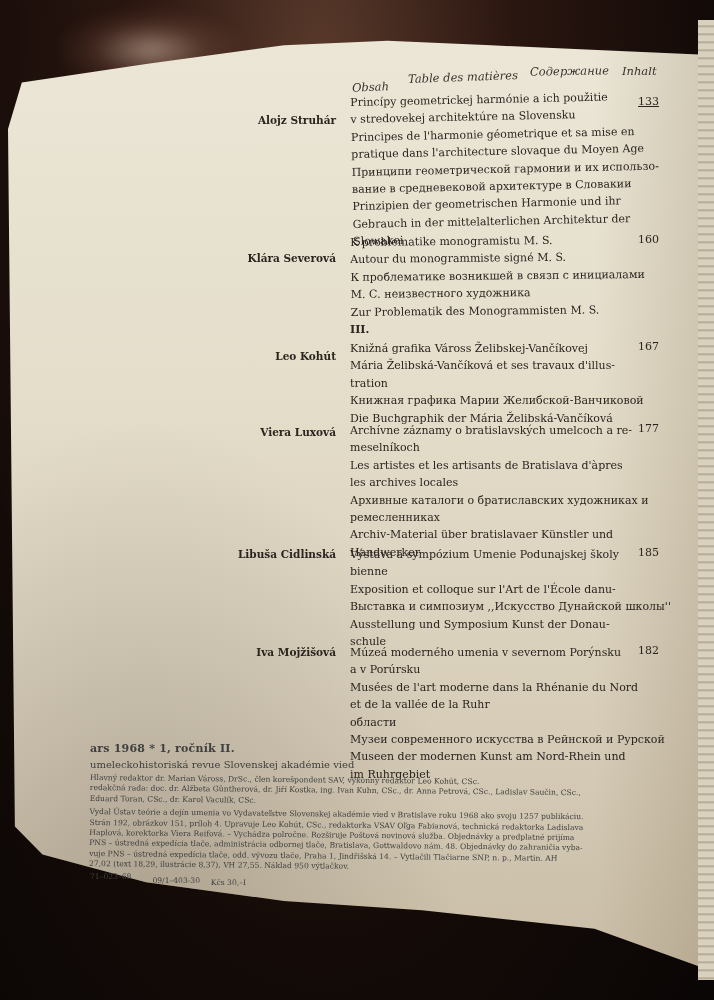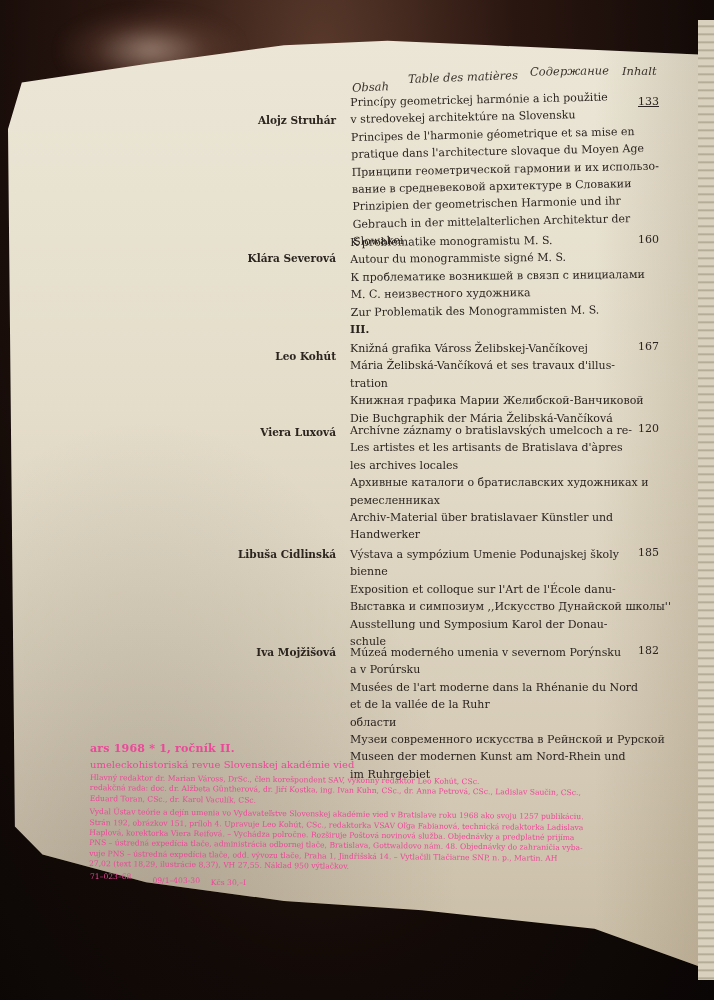--- a/index.html
+++ b/index.html
@@ -34,21 +34,21 @@
   .head { position:absolute; top:64px; font-style:italic; font-size:11.5px; color:#3a322c; }
   .entry { position:absolute; left:0; width:714px; }
   .author {
     position:absolute; right:378px; text-align:center; font-weight:bold;
     font-size:10.5px; white-space:nowrap; color:#2b241f;
   }
   .titles { position:absolute; left:350px; width:280px; font-size:11px; line-height:17.4px; color:#2b2420; }
   .titles div { white-space:nowrap; }
   .pg { position:absolute; left:638px; font-size:11px; color:#2b2420; }
   .roman { position:absolute; left:350px; top:323px; font-weight:bold; font-size:11px; }
-  .imprint { position:absolute; left:90px; top:742px; width:600px; color:#ec4899; }
+  .imprint { position:absolute; left:90px; top:742px; width:600px; color:#404040; }
   .imp-title { font-size:11px; font-weight:bold; letter-spacing:0.2px; }
   .imp-sub { font-size:10px; margin-top:4px; }
   .imp-body { font-size:7.6px; line-height:10.4px; margin-top:3px; white-space:nowrap; }
   .imp-codes { font-size:7.6px; margin-top:2px; }
   .imp-codes span { display:inline-block; }
 </style>
 </head>
 <body>
 
 <div class="sheen"></div>
@@ -100,41 +100,42 @@
       <div>Knižná grafika Váross Želibskej-Vančíkovej</div>
       <div>Mária Želibská-Vančíková et ses travaux d'illus-</div>
       <div>tration</div>
       <div>Книжная графика Марии Желибской-Ванчиковой</div>
       <div>Die Buchgraphik der Mária Želibská-Vančíková</div>
     </div>
   </div>
 
   <div class="entry">
     <div class="author" style="top:426px;margin-left:21px;">Viera Luxová</div>
-    <div class="pg" style="top:422px;">120</div>
+    <div class="pg" style="top:422px;">177</div>
     <div class="titles" style="top:422px;">
       <div>Archívne záznamy o bratislavských umelcoch a re-</div>
+      <div>meselníkoch</div>
       <div>Les artistes et les artisants de Bratislava d'àpres</div>
       <div>les archives locales</div>
       <div>Архивные каталоги о братиславских художниках и</div>
       <div>ремесленниках</div>
       <div>Archiv-Material über bratislavaer Künstler und</div>
       <div>Handwerker</div>
     </div>
   </div>
 
   <div class="entry">
     <div class="author" style="top:548px;">Libuša Cidlinská</div>
     <div class="pg" style="top:546px;">185</div>
     <div class="titles" style="top:546px;">
       <div>Výstava a sympózium Umenie Podunajskej školy</div>
       <div>bienne</div>
       <div>Exposition et colloque sur l'Art de l'École danu-</div>
       <div>Выставка и симпозиум ,,Искусство Дунайской школы''</div>
-      <div>Ausstellung und Symposium Karol der Donau-</div>
+      <div>Ausstellung und Symposium Kunst der Donau-</div>
       <div>schule</div>
     </div>
   </div>
 
   <div class="entry">
     <div class="author" style="top:646px;">Iva Mojžišová</div>
     <div class="pg" style="top:644px;">182</div>
     <div class="titles" style="top:644px;">
       <div>Múzeá moderného umenia v severnom Porýnsku</div>
       <div>a v Porúrsku</div>

